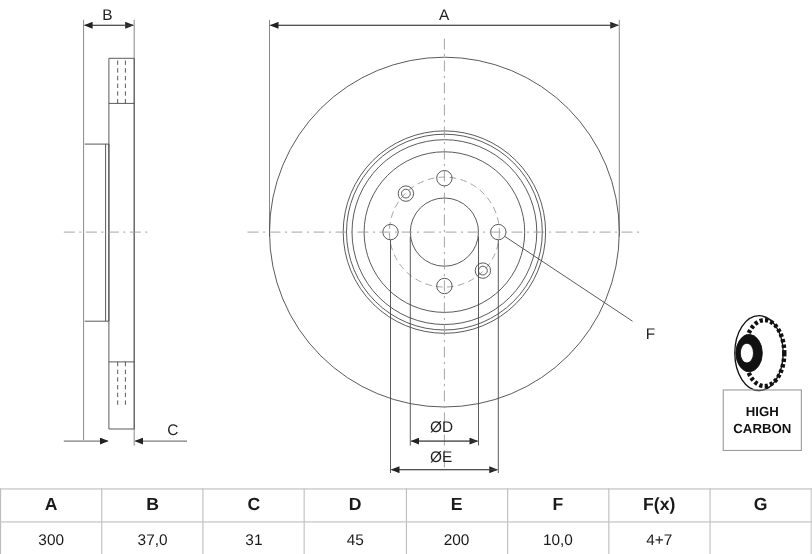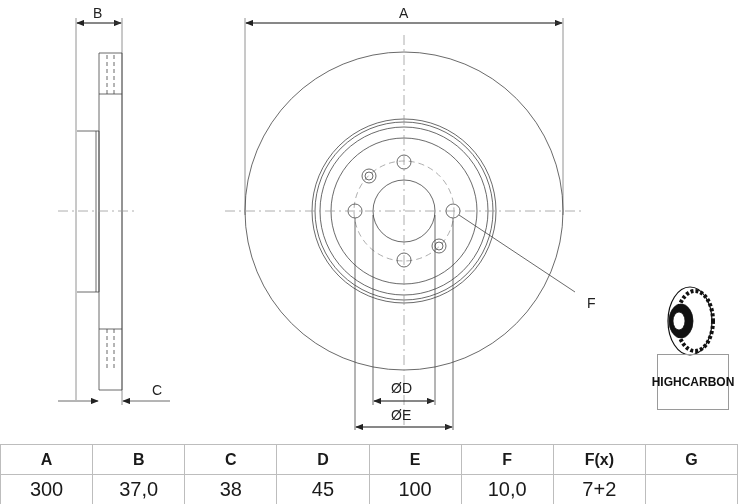--- a/index.html
+++ b/index.html
@@ -1,24 +1,24 @@
 <!DOCTYPE html>
 <html><head>
 <meta charset="utf-8">
 <style>
   html,body{margin:0;padding:0;background:#fff;}
   body{width:738px;height:504px;position:relative;overflow:hidden;font-family:"Liberation Sans",sans-serif;}
   #drawing{position:absolute;left:0;top:0;}
   .lbl{font-family:"Liberation Sans",sans-serif;font-size:14px;fill:#222;}
-  .badge{position:absolute;left:657px;top:354px;width:72px;height:56px;border:1px solid #9a9a9a;box-sizing:border-box;display:flex;flex-direction:row;align-items:center;justify-content:center;}
+  .badge{position:absolute;left:657px;top:354px;width:72px;height:56px;border:1px solid #9a9a9a;box-sizing:border-box;display:flex;flex-direction:column;align-items:center;justify-content:center;}
   .badge span{font-family:"Liberation Sans",sans-serif;font-weight:bold;font-size:12px;line-height:16px;color:#111;}
   table.spec{position:absolute;left:0;top:444px;width:738px;border-collapse:collapse;table-layout:fixed;}
   table.spec td{border:1px solid #bdbdbd;text-align:center;font-family:"Liberation Sans",sans-serif;color:#1a1a1a;height:29px;padding:0;}
   table.spec tr.head td{font-weight:bold;font-size:16px;}
-  table.spec tr.vals td{font-size:20px;margin-left:40px;}
+  table.spec tr.vals td{font-size:14px;margin-left:40px;}
 </style>
 </head>
 <body>
 
 <svg id="drawing" width="738" height="444" viewBox="0 0 738 444">
   <defs>
     <marker id="arr" markerWidth="10" markerHeight="8" refX="9" refY="4" orient="auto">
       <path d="M0,0 L10,4 L0,8 z" fill="#222"></path>
     </marker>
   </defs>
@@ -104,21 +104,21 @@
     <td>C</td>
     <td>D</td>
     <td>E</td>
     <td>F</td>
     <td>F(x)</td>
     <td>G</td>
   </tr>
   <tr class="vals">
     <td>300</td>
     <td>37,0</td>
-    <td>38</td>
+    <td>31</td>
     <td>45</td>
-    <td>100</td>
+    <td>200</td>
     <td>10,0</td>
-    <td>7+2</td>
+    <td>4+7</td>
     <td></td>
   </tr>
 </tbody>
   </table>
 
 </body></html>

